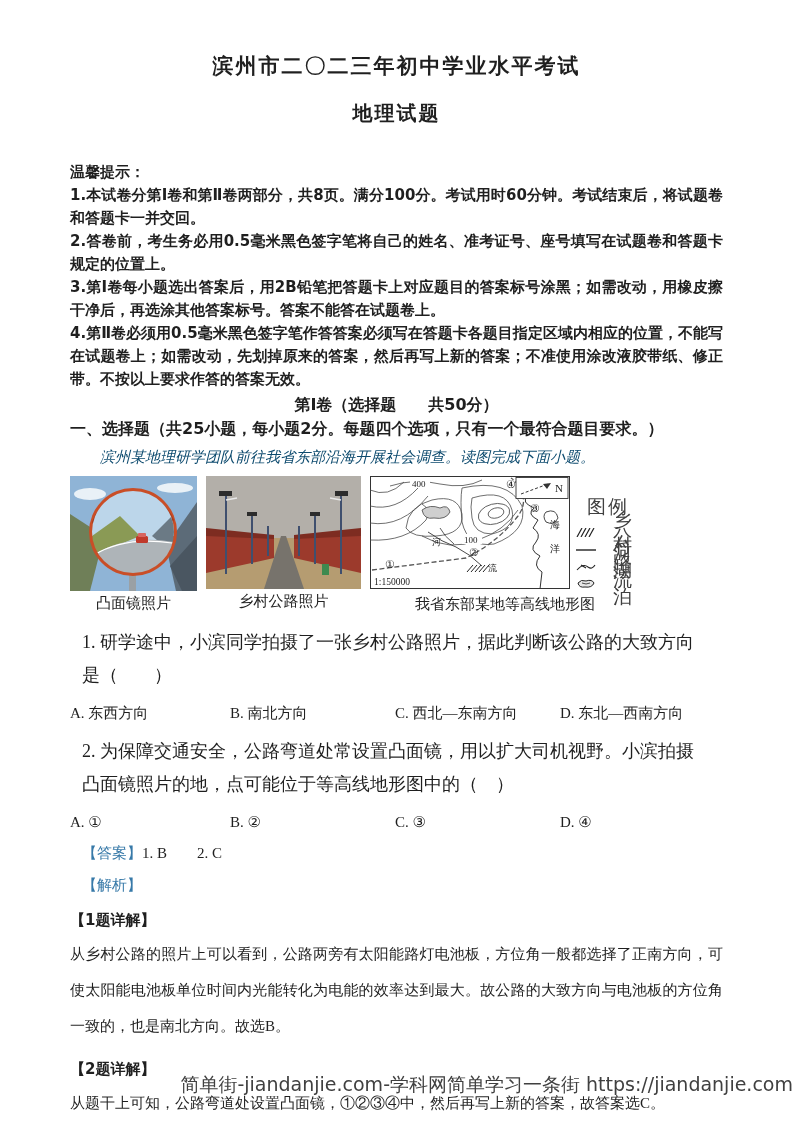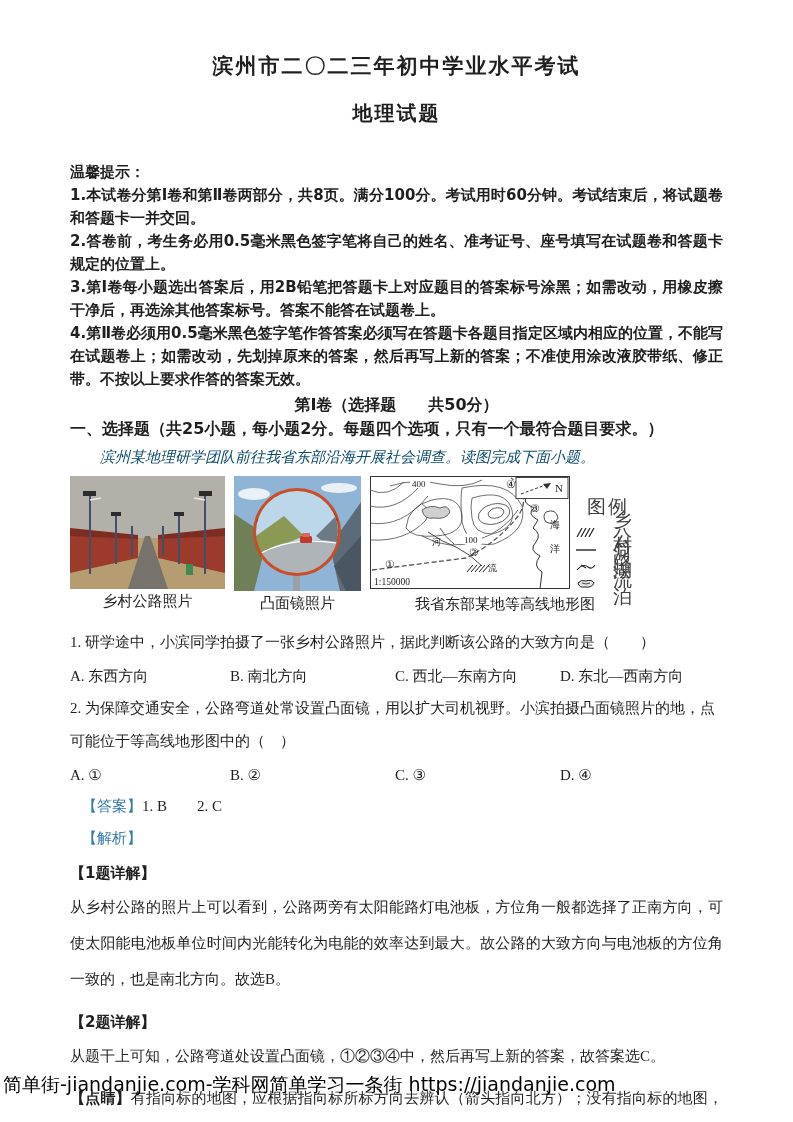--- a/index.html
+++ b/index.html
@@ -19,32 +19,32 @@
 
   .figures{display:flex;gap:9px;align-items:flex-start;margin:0 0 12px 0;}
   .fig{display:flex;flex-direction:column;align-items:center;}
   .fig-cap{font-size:15px;margin-top:3px;color:#222;}
   .map-wrap{display:flex;gap:6px;align-items:flex-start;}
   .legend{margin-top:18px;font-size:19px;color:#404040;width:64px;}
   .legend-title{text-align:center;margin-bottom:4px;letter-spacing:2px;}
   .legend-row{display:flex;align-items:center;gap:17px;height:17px;}
   .legend-row svg{flex:0 0 auto;}
 
-  .q-stem{font-size:15px;line-height:33px;margin:0;}
+  .q-stem{font-size:18px;line-height:33px;margin:12px;}
   .opts{display:grid;grid-template-columns:160px 165px 165px 1fr;font-size:15px;margin:8px 0 6px 0;}
   .opt{white-space:nowrap;}
 
   .ans-line{font-size:15px;margin:13px 0 0 12px;}
   .blue{color:#3779a8;}
   .d-head{font:700 15px "DejaVu Sans",sans-serif;margin:16px 0 0 0;}
   .para{font-size:15px;line-height:36px;text-align:justify;margin:6px 0 0 0;}
   .para .b-label{font-weight:700;font-family:"DejaVu Sans",sans-serif;}
 
-  .footer{position:absolute;left:3px;right:0;bottom:24px;text-align:left;
-          font:400 19px "DejaVu Sans",sans-serif;color:#000000;}
+  .footer{position:absolute;left:12px;right:0;bottom:24px;text-align:right;
+          font:400 19px "DejaVu Sans",sans-serif;color:#404040;}
 </style>
 </head>
 <body>
 
 <div class="page">
   <div class="content">
 
     <h1 class="doc-title">滨州市二〇二三年初中学业水平考试</h1>
     <h2 class="doc-subtitle">地理试题</h2>
 
@@ -54,52 +54,20 @@
       <p class="tip">2.答卷前，考生务必用0.5毫米黑色签字笔将自己的姓名、准考证号、座号填写在试题卷和答题卡规定的位置上。</p>
       <p class="tip">3.第Ⅰ卷每小题选出答案后，用2B铅笔把答题卡上对应题目的答案标号涂黑；如需改动，用橡皮擦干净后，再选涂其他答案标号。答案不能答在试题卷上。</p>
       <p class="tip">4.第Ⅱ卷必须用0.5毫米黑色签字笔作答答案必须写在答题卡各题目指定区域内相应的位置，不能写在试题卷上；如需改动，先划掉原来的答案，然后再写上新的答案；不准使用涂改液胶带纸、修正带。不按以上要求作答的答案无效。</p>
     </div>
 
     <div class="part-heading">第Ⅰ卷（选择题　　共50分）</div>
     <div class="sec-heading">一、选择题（共25小题，每小题2分。每题四个选项，只有一个最符合题目要求。）</div>
     <div class="intro">滨州某地理研学团队前往我省东部沿海开展社会调查。读图完成下面小题。</div>
 
     <div class="figures">
-
-      <div class="fig">
-        <svg width="155" height="113" viewBox="0 0 155 113">
-          <rect x="0" y="0" width="155" height="70" fill="#b3afa9"></rect>
-          <rect x="0" y="62" width="155" height="51" fill="#b59c71"></rect>
-          <polygon points="0,58 68,62 68,82 0,97" fill="#9c3a2c"></polygon>
-          <polygon points="0,52 68,59 68,63 0,60" fill="#7d2c21"></polygon>
-          <polygon points="155,58 88,62 88,82 155,97" fill="#9c3a2c"></polygon>
-          <polygon points="155,52 88,59 88,63 155,60" fill="#7d2c21"></polygon>
-          <polygon points="58,113 98,113 80,60 75,60" fill="#77736c"></polygon>
-          <g stroke="#3f4f6e" stroke-width="2">
-            <line x1="20" y1="20" x2="20" y2="98"></line>
-            <line x1="46" y1="40" x2="46" y2="88"></line>
-            <line x1="62" y1="50" x2="62" y2="80"></line>
-            <line x1="135" y1="20" x2="135" y2="98"></line>
-            <line x1="109" y1="40" x2="109" y2="88"></line>
-            <line x1="93" y1="50" x2="93" y2="80"></line>
-          </g>
-          <g fill="#2c2c2c">
-            <rect x="13" y="15" width="13" height="5"></rect>
-            <rect x="41" y="36" width="10" height="4"></rect>
-            <rect x="129" y="15" width="13" height="5"></rect>
-            <rect x="104" y="36" width="10" height="4"></rect>
-          </g>
-          <g stroke="#e8e8e8" stroke-width="1.5">
-            <line x1="20" y1="24" x2="31" y2="22"></line>
-            <line x1="135" y1="24" x2="124" y2="22"></line>
-          </g>
-          <rect x="116" y="88" width="7" height="11" fill="#3e8a4f"></rect>
-        </svg>
-        <div class="fig-cap">乡村公路照片</div>
-      </div>
 
       <div class="fig">
         <svg width="127" height="115" viewBox="0 0 127 115">
           <defs>
             <clipPath id="mirrorClip">
                 <circle cx="63" cy="56" r="41"></circle>
               </clipPath>
           </defs>
           <rect x="0" y="0" width="127" height="115" fill="#8fb4d6"></rect>
           <ellipse cx="20" cy="18" rx="16" ry="6" fill="#e9f1f7"></ellipse>
@@ -115,20 +83,52 @@
             <rect x="22" y="15" width="82" height="45" fill="#bcd6ea"></rect>
             <polygon points="22,60 50,40 70,60 22,80" fill="#8a9a55"></polygon>
             <polygon points="104,38 82,60 104,78" fill="#6b7a85"></polygon>
             <path d="M22,80 Q55,58 104,66 L104,97 L22,97 Z" fill="#aeb4b8"></path>
             <path d="M24,79 Q55,60 102,67" stroke="#ffffff" stroke-width="1.2" fill="none"></path>
             <rect x="66" y="60" width="12" height="7" rx="1.5" fill="#c0392b"></rect>
             <rect x="68" y="57" width="8" height="4" rx="1" fill="#d86560"></rect>
           </g>
         </svg>
         <div class="fig-cap">凸面镜照片</div>
+      </div>
+
+      <div class="fig">
+        <svg width="155" height="113" viewBox="0 0 155 113">
+          <rect x="0" y="0" width="155" height="70" fill="#b3afa9"></rect>
+          <rect x="0" y="62" width="155" height="51" fill="#b59c71"></rect>
+          <polygon points="0,58 68,62 68,82 0,97" fill="#9c3a2c"></polygon>
+          <polygon points="0,52 68,59 68,63 0,60" fill="#7d2c21"></polygon>
+          <polygon points="155,58 88,62 88,82 155,97" fill="#9c3a2c"></polygon>
+          <polygon points="155,52 88,59 88,63 155,60" fill="#7d2c21"></polygon>
+          <polygon points="58,113 98,113 80,60 75,60" fill="#77736c"></polygon>
+          <g stroke="#3f4f6e" stroke-width="2">
+            <line x1="20" y1="20" x2="20" y2="98"></line>
+            <line x1="46" y1="40" x2="46" y2="88"></line>
+            <line x1="62" y1="50" x2="62" y2="80"></line>
+            <line x1="135" y1="20" x2="135" y2="98"></line>
+            <line x1="109" y1="40" x2="109" y2="88"></line>
+            <line x1="93" y1="50" x2="93" y2="80"></line>
+          </g>
+          <g fill="#2c2c2c">
+            <rect x="13" y="15" width="13" height="5"></rect>
+            <rect x="41" y="36" width="10" height="4"></rect>
+            <rect x="129" y="15" width="13" height="5"></rect>
+            <rect x="104" y="36" width="10" height="4"></rect>
+          </g>
+          <g stroke="#e8e8e8" stroke-width="1.5">
+            <line x1="20" y1="24" x2="31" y2="22"></line>
+            <line x1="135" y1="24" x2="124" y2="22"></line>
+          </g>
+          <rect x="116" y="88" width="7" height="11" fill="#3e8a4f"></rect>
+        </svg>
+        <div class="fig-cap">乡村公路照片</div>
       </div>
 
       <div class="fig">
         <div class="map-wrap">
           <svg width="200" height="113" viewBox="0 0 200 113">
             <rect x="0.5" y="0.5" width="199" height="112" fill="#fff" stroke="#333"></rect>
             <g stroke="#4a4a4a" stroke-width="0.8" fill="none">
               <path d="M0,14 Q18,22 34,6"></path>
               <path d="M0,30 Q26,36 48,12"></path>
               <path d="M0,47 Q32,52 58,20"></path>

